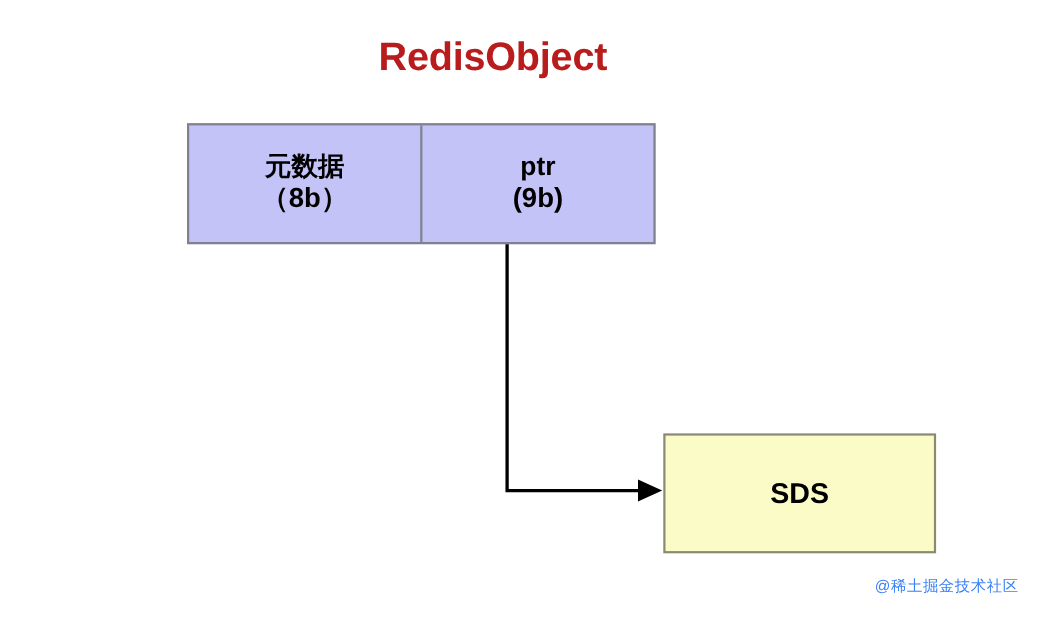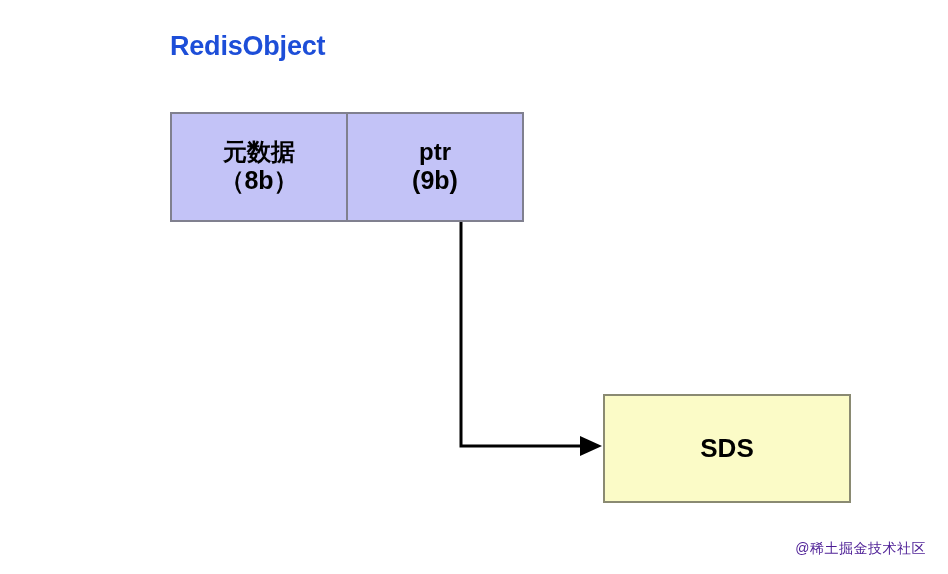--- a/index.html
+++ b/index.html
@@ -19,34 +19,34 @@
     height: 574px;
     background: #ffffff;
   }
 
   
   .diagram-title {
     position: absolute;
     left: 170px;
     top: 31px;
     width: 382px;
-    text-align: left;
-    font-size: 27px;
+    text-align: right;
+    font-size: 36px;
     font-weight: bold;
-    color: #1d4ed8;
+    color: #b91c1c;
     letter-spacing: -0.2px;
     white-space: nowrap;
   }
 
   
   .struct-box {
     position: absolute;
     left: 170px;
     top: 112px;
-    width: 354px;
+    width: 426px;
     height: 110px;
     box-sizing: border-box;
     display: flex;
     border: 2px solid #80808f;
     background: #c3c3f7;
   }
   .struct-cell {
     flex: 1 1 0;
     box-sizing: border-box;
     display: flex;
@@ -97,23 +97,23 @@
     top: 0;
     width: 948px;
     height: 574px;
     pointer-events: none;
   }
 
   
   .watermark {
     position: absolute;
     right: 22px;
-    bottom: 16px;
+    bottom: 32px;
     font-size: 14px;
-    color: #4c1d95;
+    color: #3b82f6;
     white-space: nowrap;
     letter-spacing: 0.5px;
   }
 </style>
 </head>
 <body>
 
 <div id="canvas">
 
   <div class="diagram-title">RedisObject</div>

